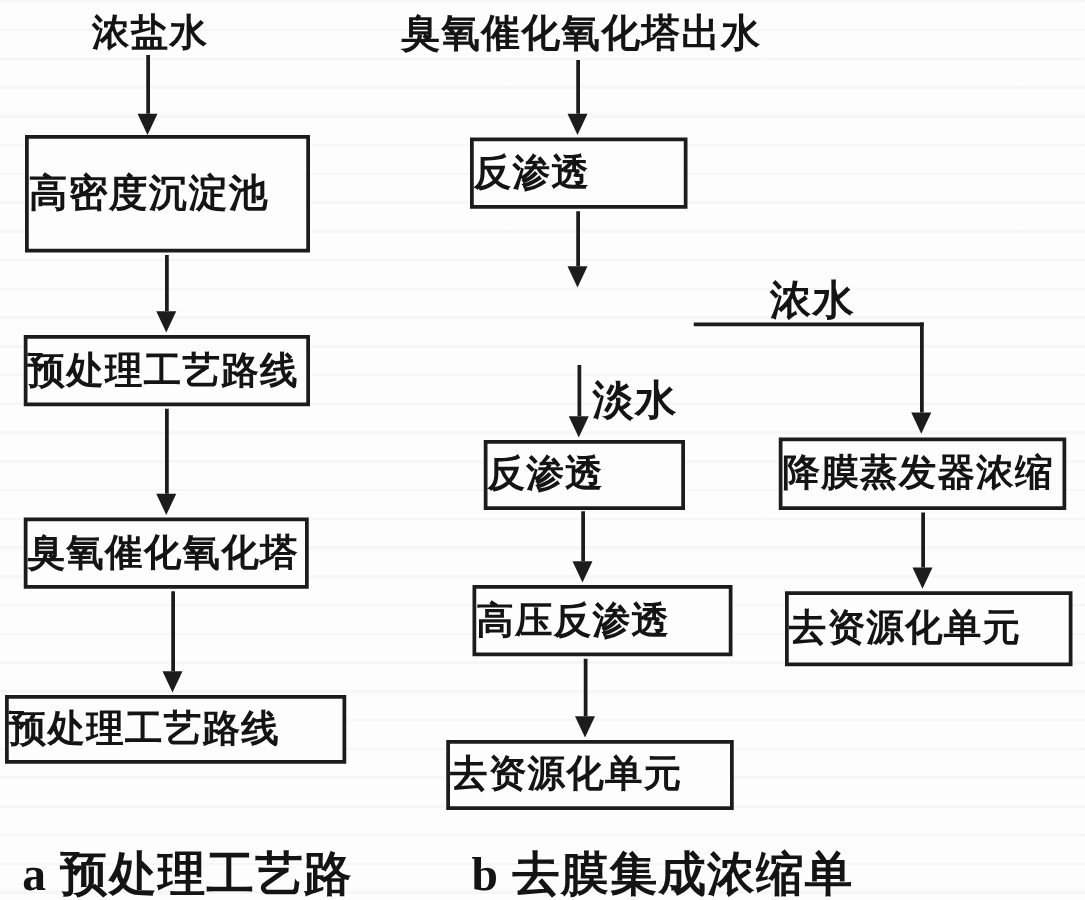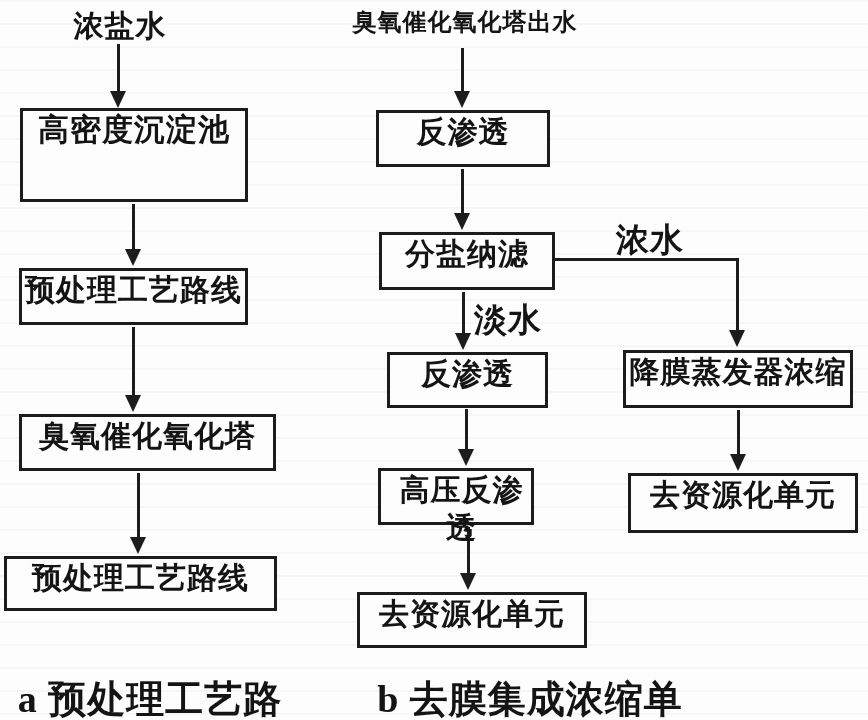--- a/index.html
+++ b/index.html
@@ -31,21 +31,21 @@
       rgba(140,140,140,0.06) 0 2px,
       rgba(0,0,0,0) 2px 23px
     );
     pointer-events: none;
   }
   .flow-box {
     position: absolute;
     border: 3px solid var(--line);
     background: var(--bg);
     display: flex;
-    flex-direction: column;
+    flex-direction: row;
     align-items: center;
     justify-content: flex-start;
     text-align: center;
     font-size: 30px;
     line-height: 1.25;
     letter-spacing: 1px;
     z-index: 2;
   }
   .free-label {
     position: absolute;
@@ -101,54 +101,51 @@
 
   <div class="flow-box" style="left:19px; top:268px; width:229px; height:57px;">
     <span>预处理工艺路线</span>
   </div>
 
   <div class="arrow" style="left:125px; top:327px; height:85px;">
     <div class="shaft"></div>
       <div class="head"></div>
   </div>
 
-  <div class="flow-box" style="left:19px; top:414px; width:257px; height:57px;">
+  <div class="flow-box" style="left:19px; top:414px; width:228px; height:57px;">
     <span>臭氧催化氧化塔</span>
   </div>
 
   <div class="arrow" style="left:130px; top:473px; height:81px;">
     <div class="shaft"></div>
       <div class="head"></div>
   </div>
 
   <div class="flow-box" style="left:4px; top:556px; width:273px; height:55px;">
     <span>预处理工艺路线</span>
   </div>
 
   <div class="free-label caption" style="left:10px; top:674px; width:280px;">a 预处理工艺路线</div>
 
-  <div class="free-label" style="left:320px; top:6px; width:290px; font-size:24px;">臭氧催化氧化塔出水</div>
+  <div class="free-label" style="left:320px; top:6px; width:290px; font-size:31px;">臭氧催化氧化塔出水</div>
 
   <div class="arrow" style="left:454px; top:48px; height:60px;">
     <div class="shaft"></div>
       <div class="head"></div>
   </div>
 
   <div class="flow-box" style="left:376px; top:110px; width:174px; height:57px;">
     <span>反渗透</span>
   </div>
 
   <div class="arrow" style="left:454px; top:169px; height:61px;">
     <div class="shaft"></div>
       <div class="head"></div>
   </div>
 
-  <div class="flow-box" style="left:379px; top:232px; width:176px; height:58px;">
-    <span>分盐纳滤</span>
-  </div>
 
   <div class="hline" style="left:555px; top:258px; width:184px;"></div>
   <div class="free-label edge-label" style="left:600px; top:218px; width:100px;">浓水</div>
   <div class="arrow" style="left:729px; top:258px; height:89px;">
     <div class="shaft"></div>
       <div class="head"></div>
   </div>
 
   <div class="arrow" style="left:455px; top:292px; height:58px;">
     <div class="shaft"></div>
@@ -158,21 +155,21 @@
 
   <div class="flow-box" style="left:387px; top:352px; width:161px; height:56px;">
     <span>反渗透</span>
   </div>
 
   <div class="arrow" style="left:458px; top:409px; height:57px;">
     <div class="shaft"></div>
       <div class="head"></div>
   </div>
 
-  <div class="flow-box" style="left:378px; top:468px; width:156px; height:57px;padding-left:11px;">
+  <div class="flow-box" style="left:378px; top:468px; width:208px; height:57px;">
     <span>高压反渗透</span>
   </div>
 
   <div class="arrow" style="left:460px; top:527px; height:63px;">
     <div class="shaft"></div>
       <div class="head"></div>
   </div>
 
   <div class="flow-box" style="left:357px; top:592px; width:230px; height:56px;">
     <span>去资源化单元</span>

